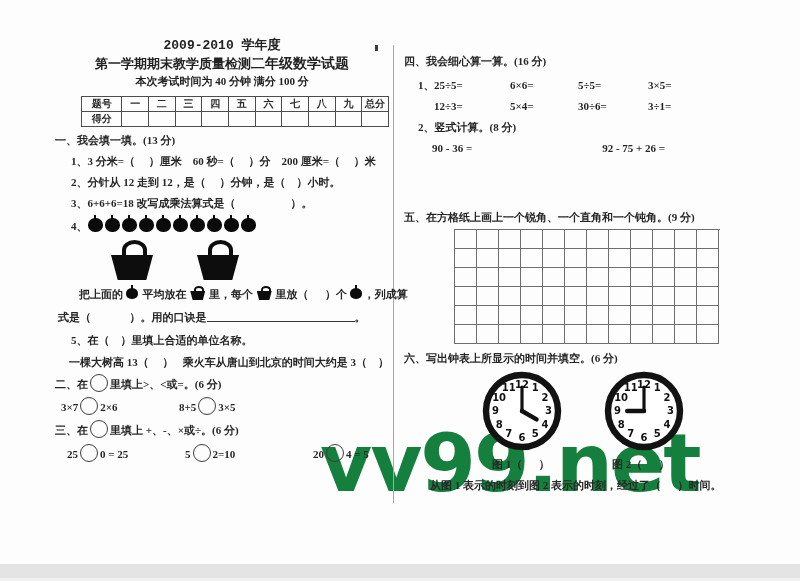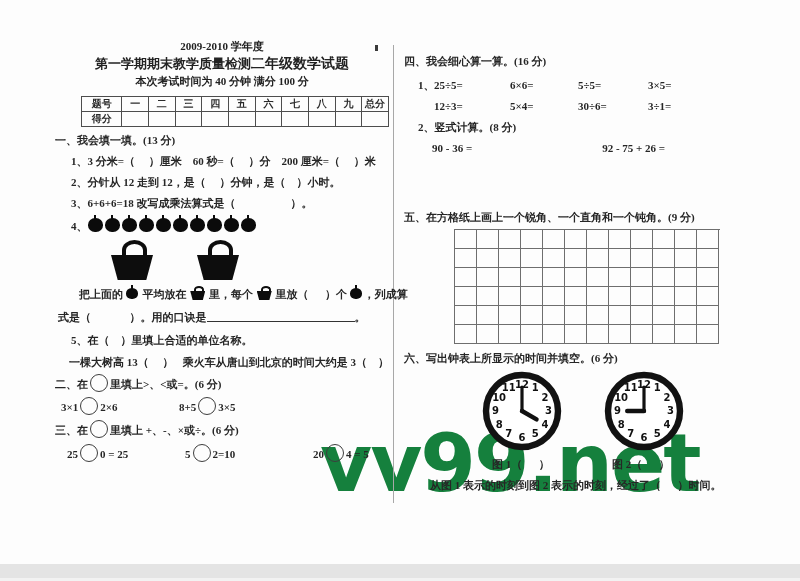--- a/index.html
+++ b/index.html
@@ -14,21 +14,21 @@
   .speck{position:absolute;left:375px;top:45px;width:3px;height:6px;background:#3a3a3a;}
   .watermark{
     position:absolute;left:320px;top:424px;z-index:0;
     font-family:"DejaVu Sans",sans-serif;font-weight:bold;
     font-size:80px;line-height:1;letter-spacing:-2px;color:#15803d;
   }
   .page{position:absolute;z-index:1;}
   .left-page{left:55px;top:38px;width:334px;}
   .right-page{left:404px;top:52px;width:360px;}
   .line{font-size:11px;line-height:21px;white-space:pre;font-weight:bold;color:#262626;}
-  .t1{font-size:11px;font-weight:bold;text-align:center;line-height:16px;}
+  .t1{font-size:13px;font-weight:bold;text-align:center;line-height:16px;font-family:Liberation Mono, monospace;}
   .t2{font-size:13px;font-weight:bold;text-align:center;line-height:19px;}
   .t2em{font-size:14px;font-weight:900;}
   .t3{font-size:11px;font-weight:bold;text-align:center;line-height:17px;}
   table.score-table{border-collapse:collapse;margin:6px 0 0 26px;padding-left:36px;}
   table.score-table td{
     border:1px solid #4d4d4d;width:24px;height:12px;
     font-size:10px;font-weight:bold;text-align:center;padding:0 1px;color:#2a2a2a;
   }
   table.score-table td.c0{width:38px;}
   .s-title{margin-top:3px;}
@@ -138,21 +138,21 @@
   <div class="line" style="padding-left:24px;margin-top:2px;"><span>把上面的 </span><span class="apple sm"></span><span> 平均放在 </span><span class="basket-sm"></span><span> 里，每个 </span><span class="basket-sm"></span><span> 里放（      ）个 </span><span class="apple sm"></span><span>，列成算</span></div>
   <div class="line indent2" style="line-height:24px;"><span>式是（              ）。用的口诀是</span><span class="blankline"></span><span>。</span></div>
 
   <div class="line indent" style="line-height:22px;">5、在（    ）里填上合适的单位名称。</div>
   <div class="line units-row" style="line-height:22px;">
     <span class="u1">一棵大树高 13（     ）</span><span>乘火车从唐山到北京的时间大约是 3（    ）</span>
   </div>
 
   <div class="line" style="line-height:23px;"><span>二、在</span><span class="ring"></span><span>里填上&gt;、&lt;或=。(6 分)</span></div>
   <div class="line cmp-row" style="line-height:23px;">
-    <span class="cmp w1"><span>3×1</span><span class="ring"></span><span>2×6</span></span>
+    <span class="cmp w1"><span>3×7</span><span class="ring"></span><span>2×6</span></span>
     <span class="cmp"><span>8+5</span><span class="ring"></span><span>3×5</span></span>
   </div>
 
   <div class="line" style="line-height:23px;"><span>三、在</span><span class="ring"></span><span>里填上 +、-、×或÷。(6 分)</span></div>
   <div class="line cmp-row" style="line-height:24px;padding-left:12px;">
     <span class="cmp w1"><span>25</span><span class="ring"></span><span>0 = 25</span></span>
     <span class="cmp w2"><span>5</span><span class="ring"></span><span>2=10</span></span>
     <span class="cmp"><span>20</span><span class="ring"></span><span>4 = 5</span></span>
   </div>
 </div>

